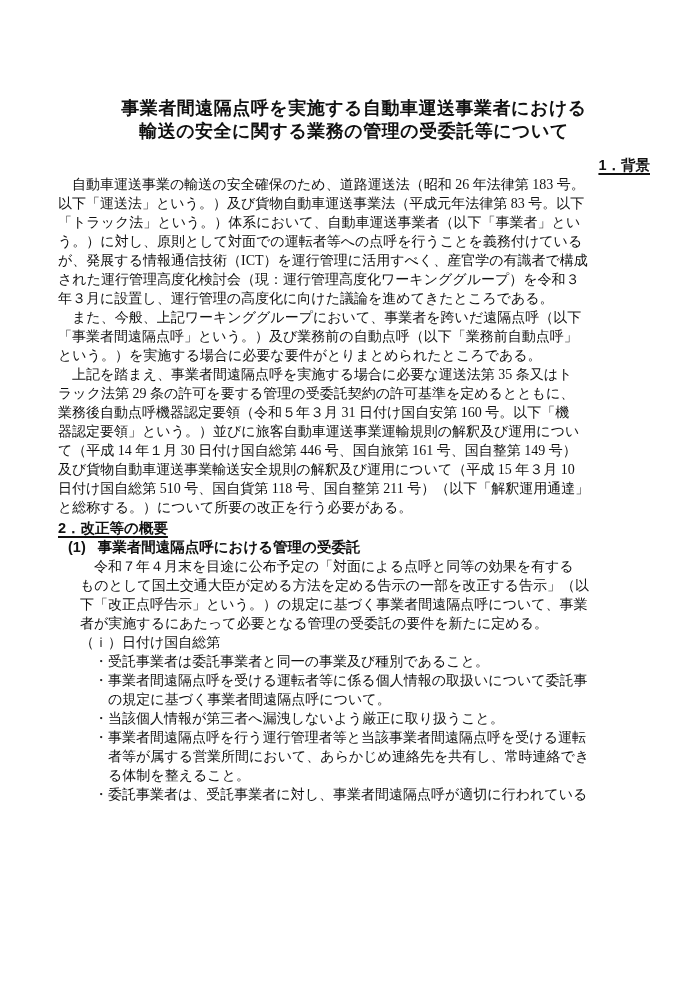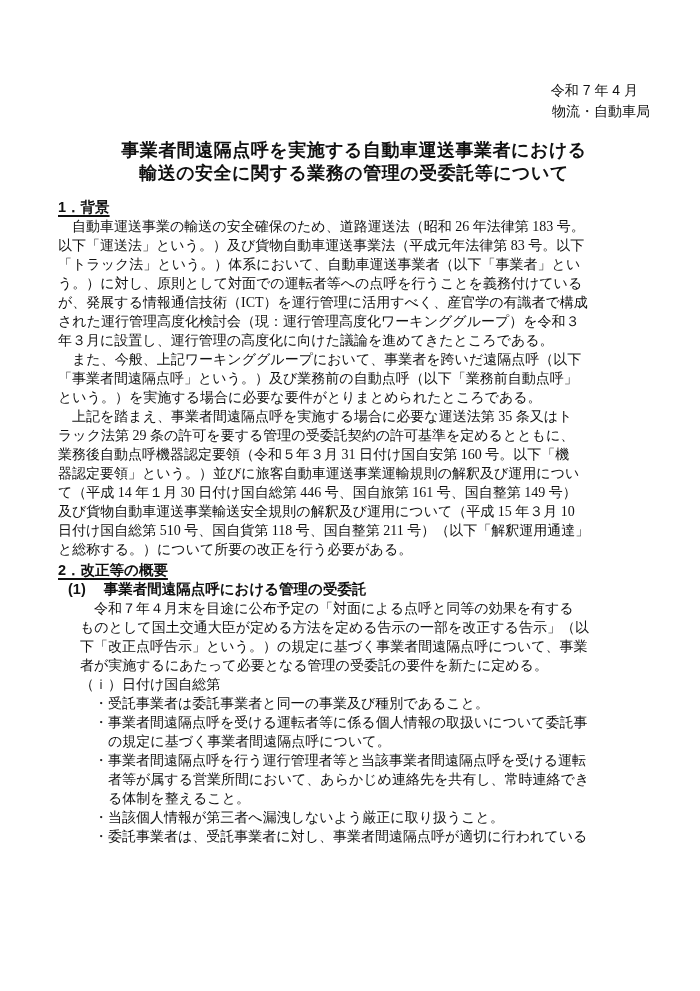--- a/index.html
+++ b/index.html
@@ -32,60 +32,56 @@
     letter-spacing: 0.5px;
   }
   .section-heading {
     font-weight: bold;
     font-size: 14.5px;
     line-height: 19px;
     text-decoration: underline;
     text-underline-offset: 3px;
     text-decoration-thickness: 1.5px;
   }
-  .sec1-heading { margin-top: 13px; }
+  .sec1-heading { margin-top: 13px; text-align: right; }
   .sec2-heading { margin-top: 2px; }
   .body-para {
     white-space: pre-line;
     text-indent: 1em;
     text-align: justify;
     font-family: Liberation Serif, serif;
   }
   .sub-block { margin-left: 22px; }
   .sub-heading {
     margin-left: 10px;
     font-weight: bold;
     font-size: 14.5px;
     line-height: 19px;
     display: flex;
   }
   .sub-heading .sub-num { flex: 0 0 auto; }
-  .sub-heading .sub-title { margin-left: 18px; }
+  .sub-heading .sub-title { margin-left: 12px; }
   .sub-para {
     white-space: pre-line;
     text-indent: 1em;
   }
   .item-label { line-height: 19px; }
   .bullet-list { margin-left: 14px; }
   .bullet-item {
     white-space: pre-line;
     padding-left: 1em;
     text-indent: -1em;
     line-height: 19px;
   }
 </style>
 </head>
 <body>
 
 <div class="page">
 
-  <div class="doc-header">
-    <div class="header-date">令和 7 年 4 月</div>
-    <div class="header-bureau">物流・自動車局</div>
-  </div>
 
   <div class="doc-title">事業者間遠隔点呼を実施する自動車運送事業者における
 輸送の安全に関する業務の管理の受委託等について</div>
 
   <div class="section-heading sec1-heading">1．背景</div>
 
   <div class="body-para">自動車運送事業の輸送の安全確保のため、道路運送法（昭和 26 年法律第 183 号。
 以下「運送法」という。）及び貨物自動車運送事業法（平成元年法律第 83 号。以下
 「トラック法」という。）体系において、自動車運送事業者（以下「事業者」とい
 う。）に対し、原則として対面での運転者等への点呼を行うことを義務付けている
@@ -118,21 +114,21 @@
 者が実施するにあたって必要となる管理の受委託の要件を新たに定める。</div>
 
     <div class="item-label">（ｉ）日付け国自総第</div>
     <div class="bullet-list">
       <div class="bullet-item">・受託事業者は委託事業者と同一の事業及び種別であること。</div>
     </div>
 
     <div class="bullet-list">
       <div class="bullet-item">・事業者間遠隔点呼を受ける運転者等に係る個人情報の取扱いについて委託事
 の規定に基づく事業者間遠隔点呼について。</div>
+      <div class="bullet-item">・当該個人情報が第三者へ漏洩しないよう厳正に取り扱うこと。</div>
       <div class="bullet-item">・事業者間遠隔点呼を行う運行管理者等と当該事業者間遠隔点呼を受ける運転
 者等が属する営業所間において、あらかじめ連絡先を共有し、常時連絡でき
 る体制を整えること。</div>
-      <div class="bullet-item">・当該個人情報が第三者へ漏洩しないよう厳正に取り扱うこと。</div>
       <div class="bullet-item">・委託事業者は、受託事業者に対し、事業者間遠隔点呼が適切に行われている</div>
     </div>
   </div>
 
 </div>
 
 </body></html>

